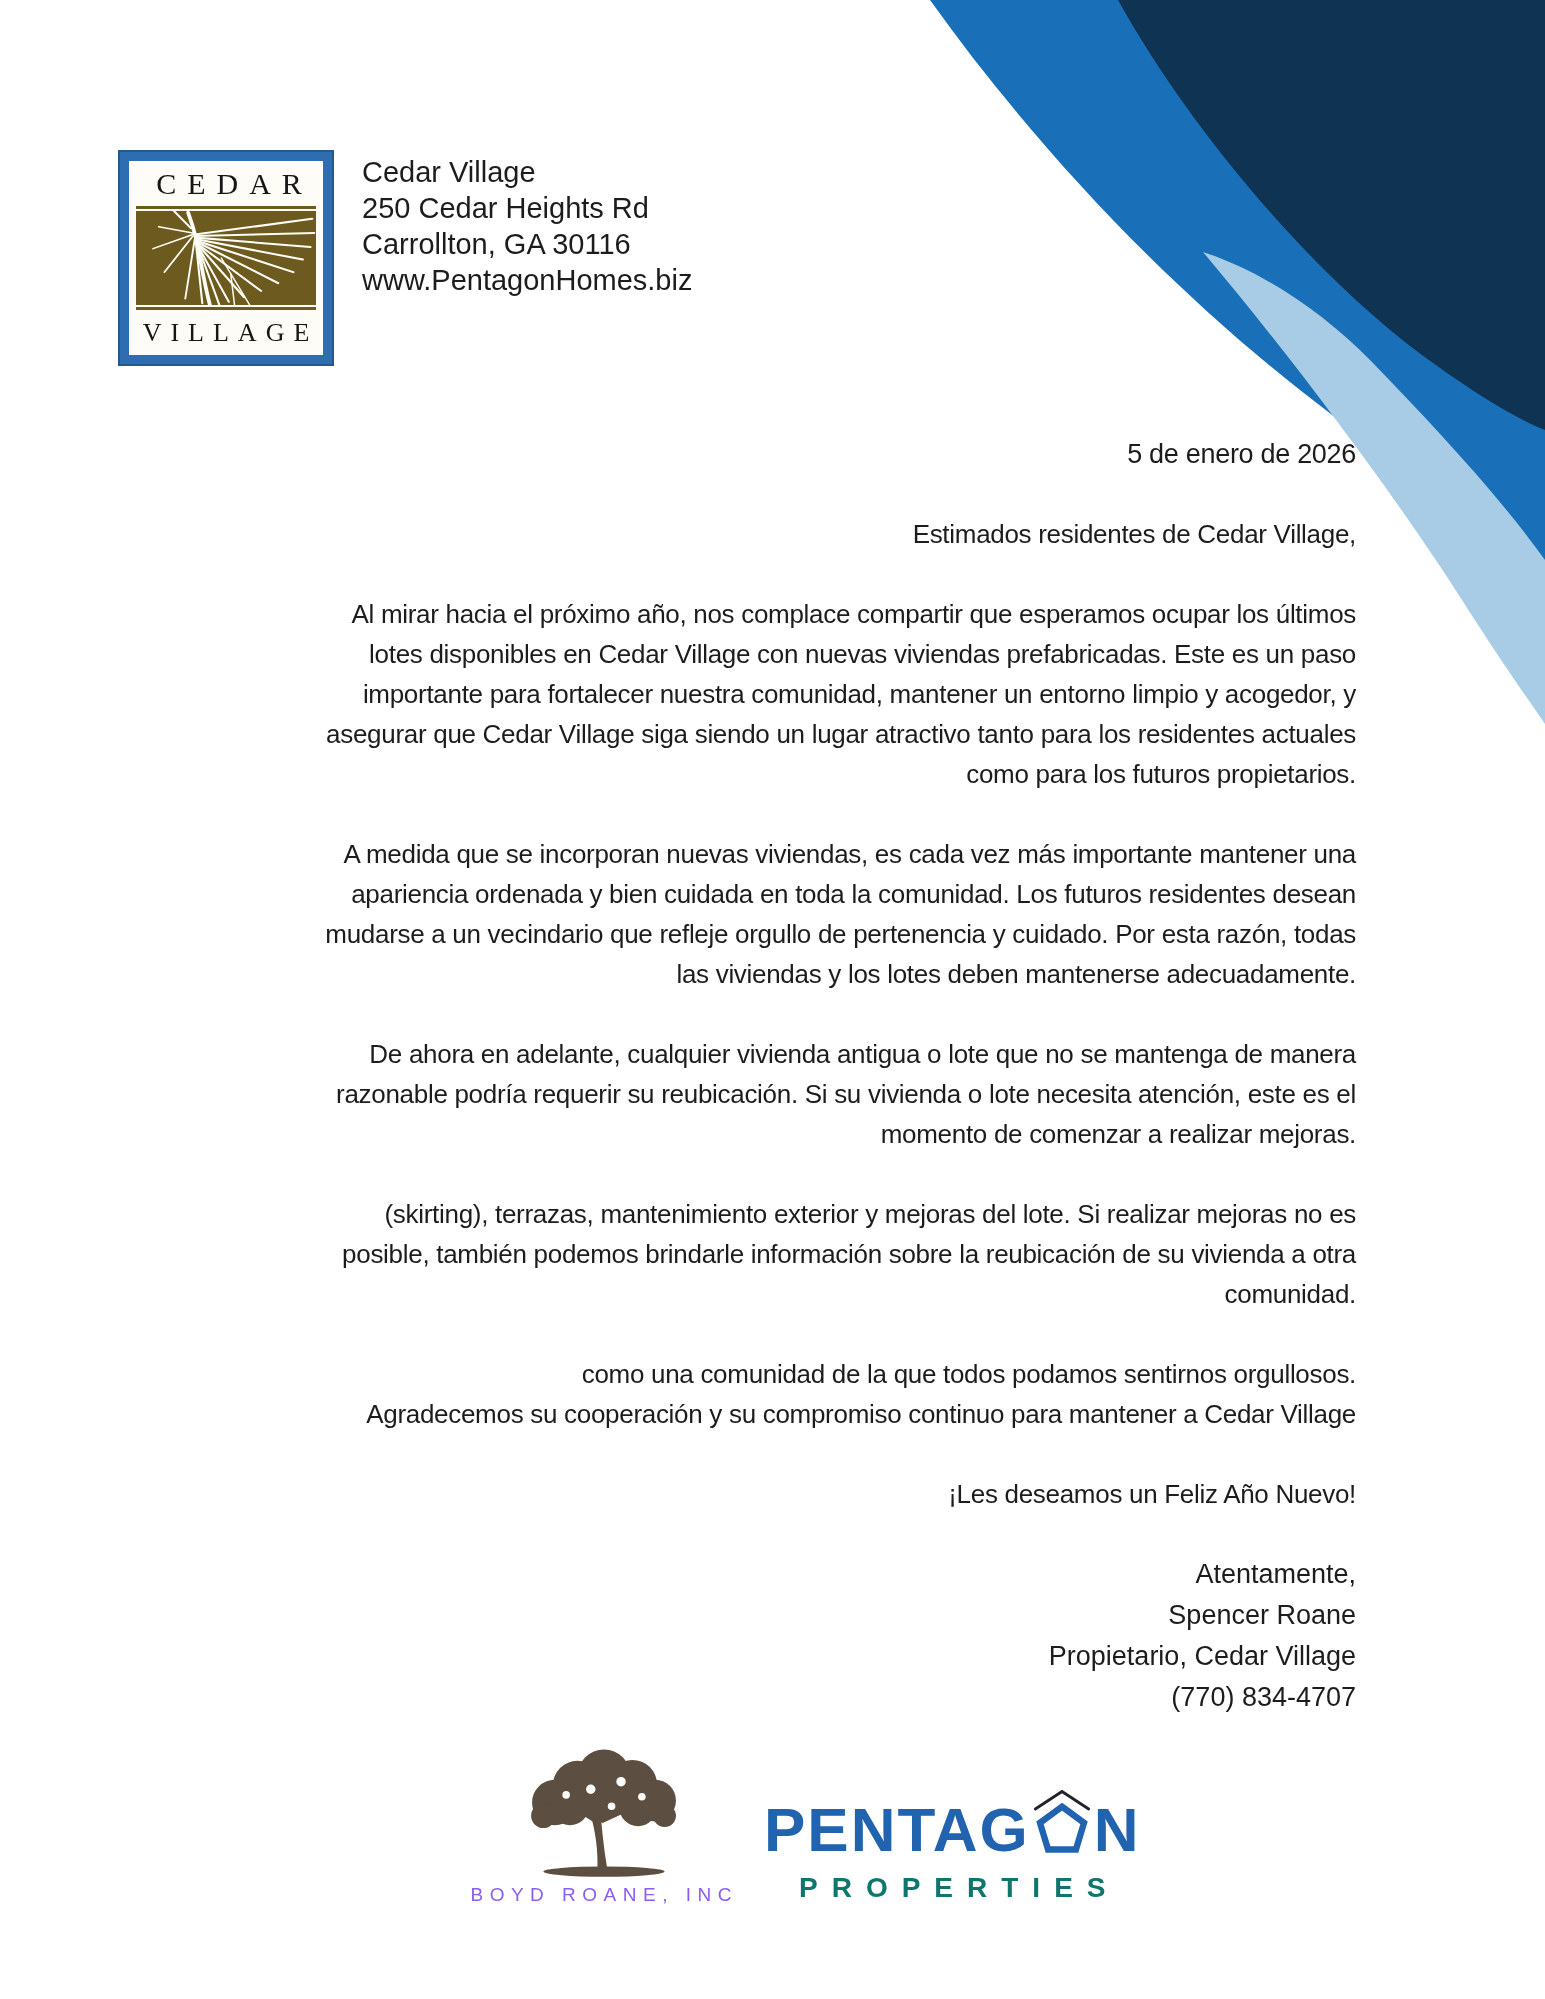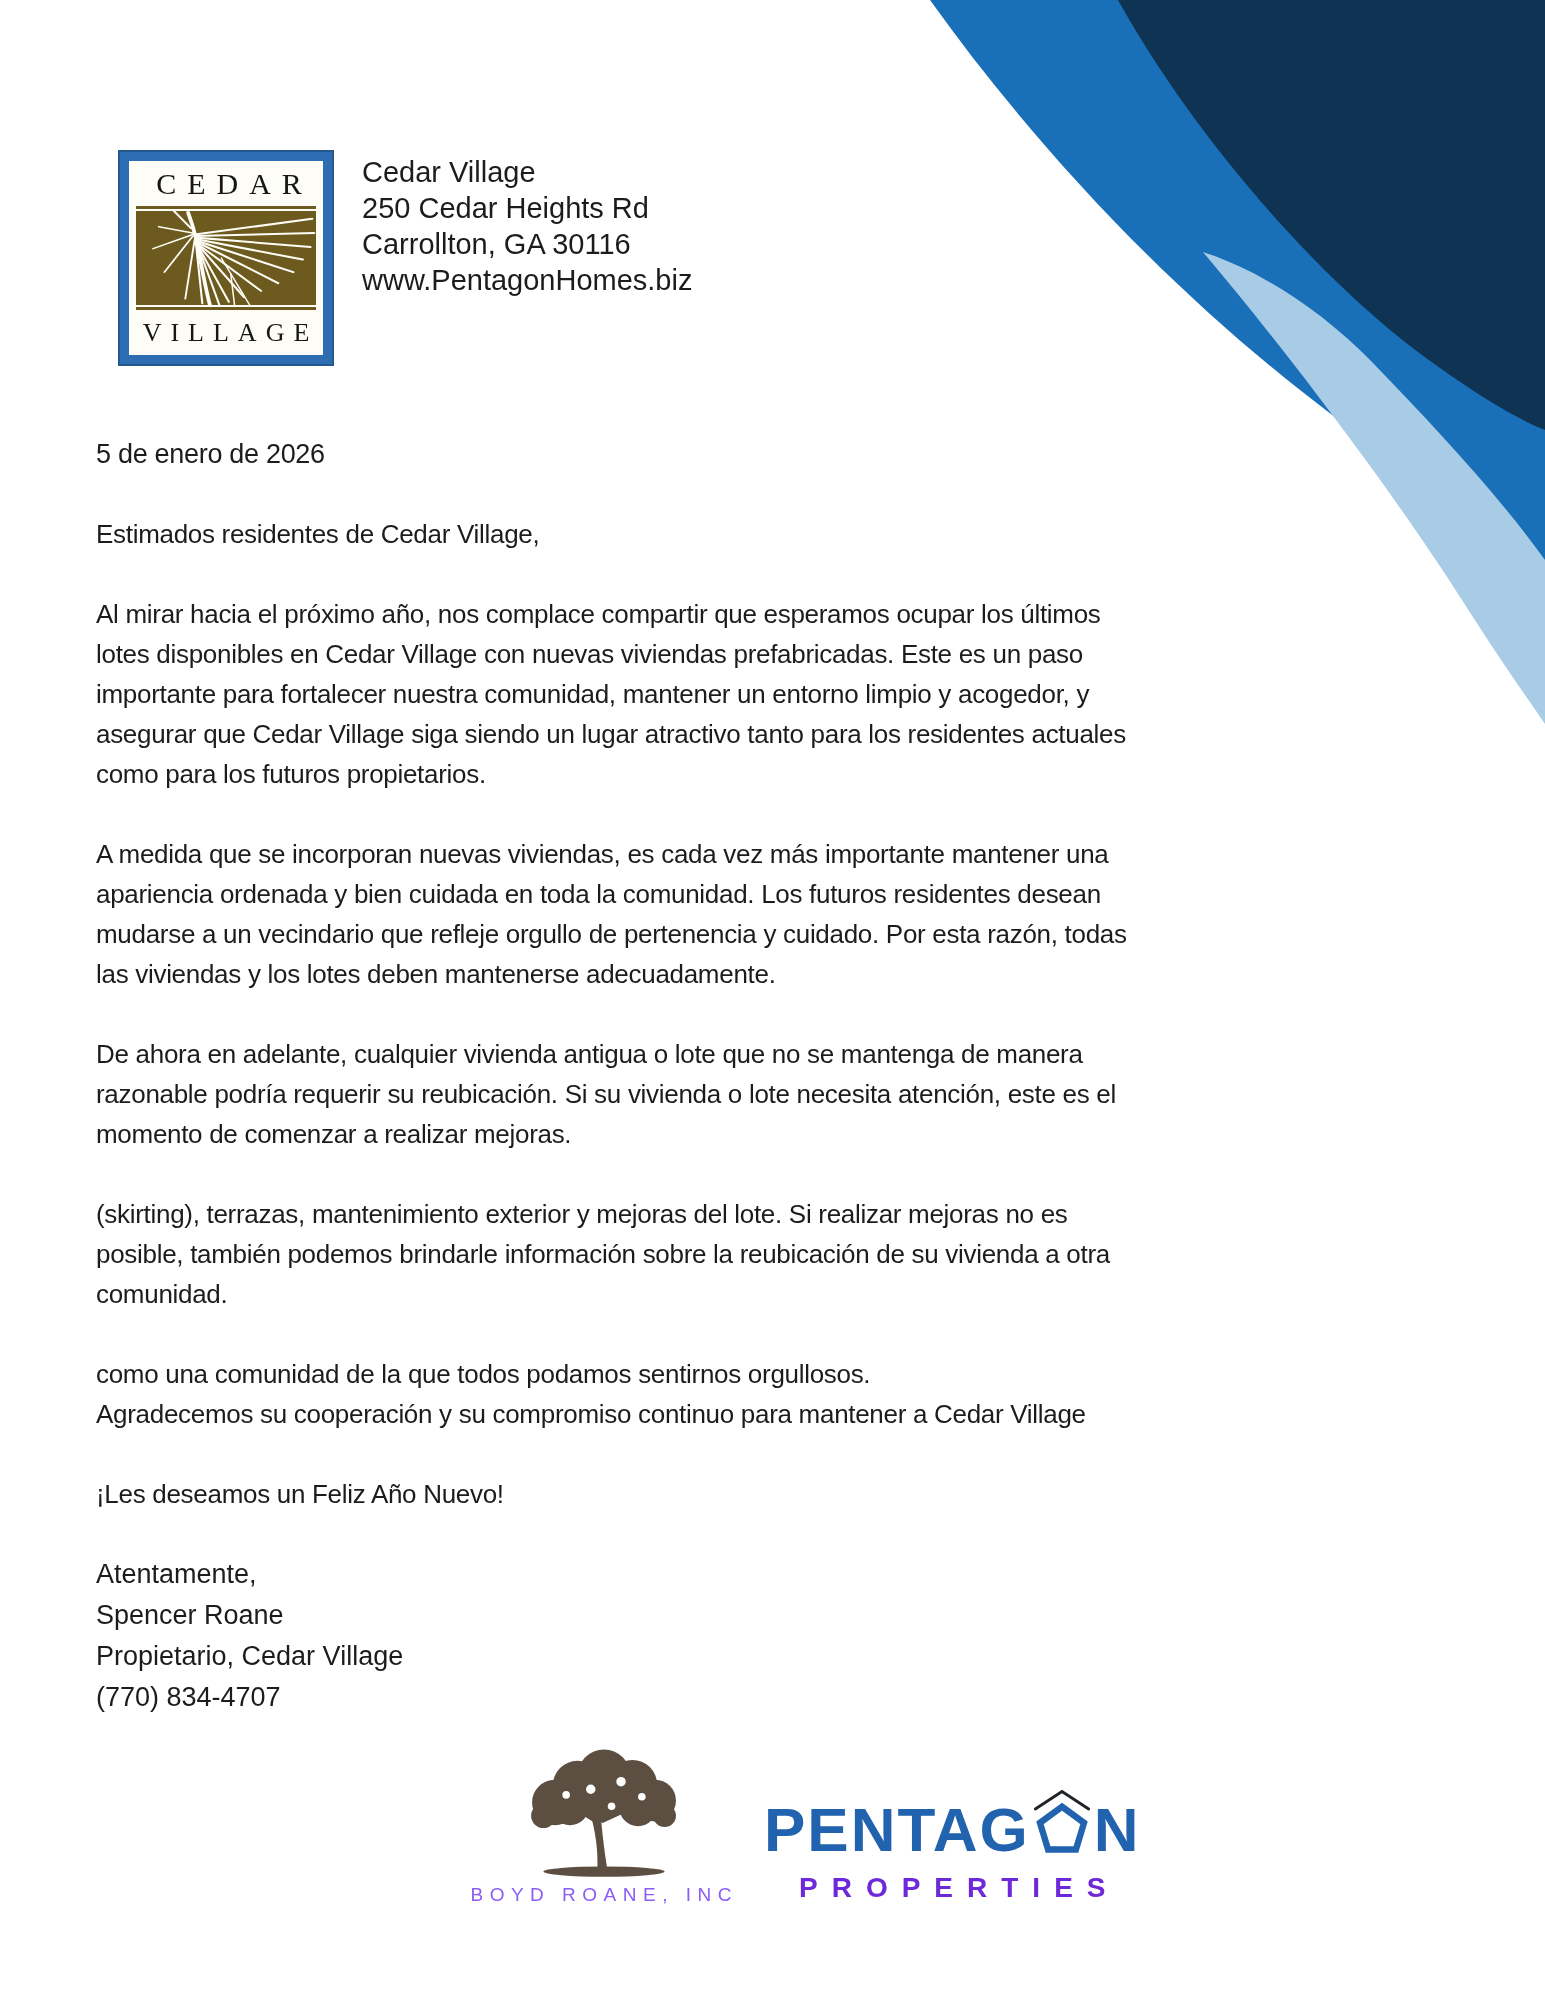--- a/index.html
+++ b/index.html
@@ -29,40 +29,40 @@
   .cv-rule   { height:3px; background:#6d5a1e; margin:0 7px; }
   .cv-rule.gap-below { margin-bottom:2px; }
   .cv-rule.gap-above { margin-top:2px; }
   .cv-panel  { flex:1; background:#6d5a1e; margin:0 7px; overflow:hidden; }
   .cv-panel svg { display:block; width:100%; height:100%; }
 
   .header-text { padding-top:2px; font-size:29px; line-height:36px; }
 
   
   .letter { margin-left:96px; width:1260px; position:relative; }
-  .t-line { font-size:26px; line-height:40px; letter-spacing:-0.3px; white-space:nowrap; }
+  .t-line { font-size:26px; line-height:40px; letter-spacing:-0.3px; white-space:nowrap;text-align:right; }
   .date-line { margin-top:70px; font-size:27px; line-height:40px; }
   .greeting  { margin-top:40px; }
   .para      { margin-top:40px; }
   .closing   { margin-top:40px; }
   .signature { margin-top:40px; }
   .signature .t-line { line-height:41px; font-size:27px; letter-spacing:0; }
 
   
   .footer {
     margin-top:22px; padding-left:66px;
     display:flex; align-items:flex-end; justify-content:center; gap:26px;
   }
   .boyd { display:flex; flex-direction:column; align-items:center; }
   .boyd-label { font-size:19px; letter-spacing:6.5px; color:#8b5cf6; font-weight:500; margin-top:2px; white-space:nowrap; }
 
   .pentagon { display:flex; flex-direction:column; align-items:center; padding-bottom:2px;gap:6px; }
   .pent-word { display:flex; align-items:flex-end; font-size:62px; line-height:58px; font-weight:800; color:#2163ae; letter-spacing:2px; }
   .pent-word .pent-icon { margin:0 3px -1px 3px; }
-  .pent-sub  { font-size:28px; letter-spacing:14px; color:#6d28d9; font-weight:600; margin-top:7px; padding-left:14px; white-space:nowrap; }
+  .pent-sub  { font-size:28px; letter-spacing:14px; color:#0f766e; font-weight:600; margin-top:7px; padding-left:14px; white-space:nowrap; }
 </style>
 </head>
 <body>
 
 <svg class="swoosh" viewBox="0 0 1545 1999" aria-hidden="true">
   <path d="M 930,0 C 1030,140 1160,280 1300,390 C 1400,468 1480,525 1545,595 L 1545,0 Z" fill="#1a70b8"></path>
   <path d="M 1118,0 C 1190,130 1320,285 1440,368 C 1478,395 1515,418 1545,430 L 1545,0 Z" fill="#0f3352"></path>
   <path d="M 1203,252 C 1290,355 1395,495 1462,600 C 1495,652 1523,692 1545,724 L 1545,560 C 1502,500 1440,432 1372,362 C 1318,307 1258,270 1203,252 Z" fill="#a9cce6"></path>
 </svg>
 

